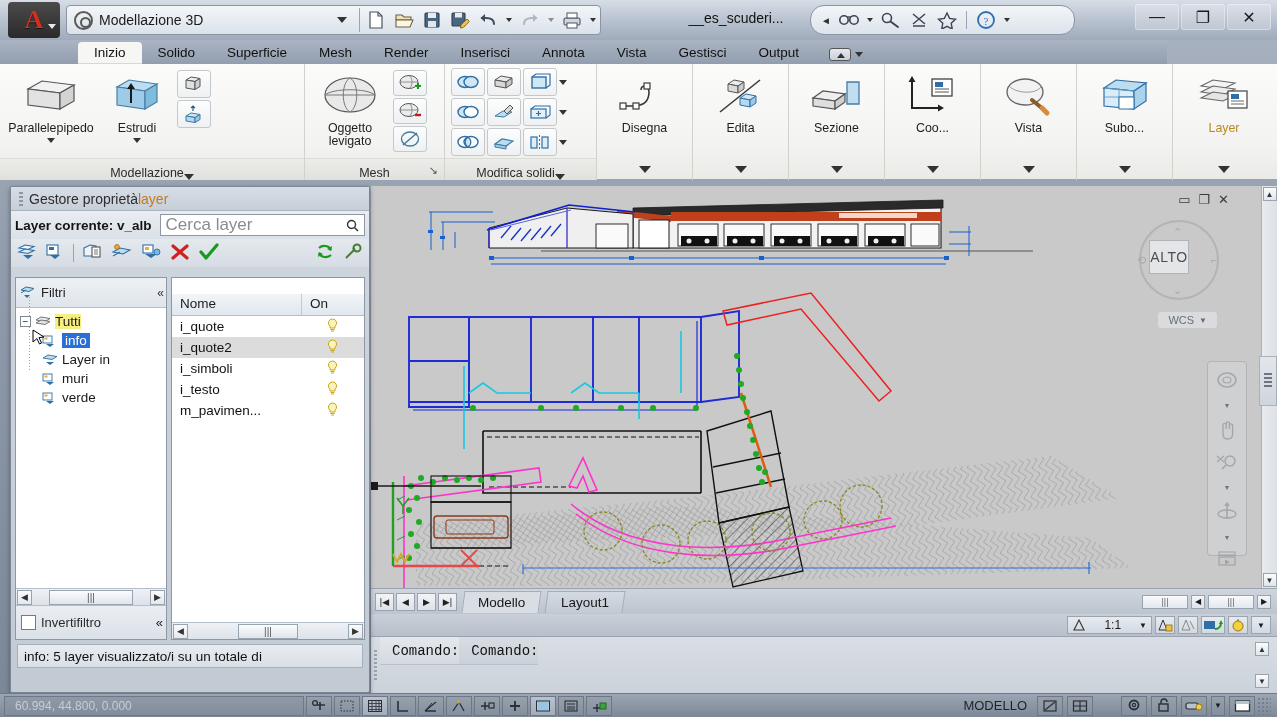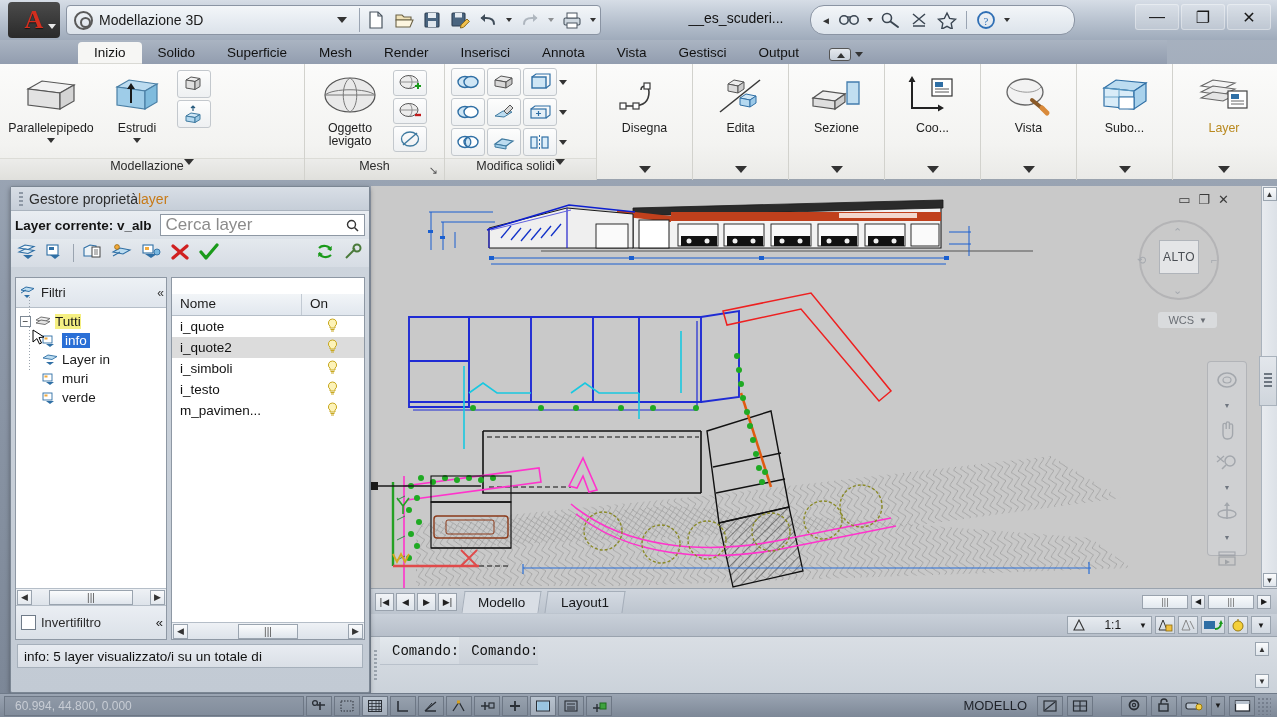--- a/index.html
+++ b/index.html
@@ -68,21 +68,21 @@
                  border-left:4px solid transparent;border-right:4px solid transparent;
                  border-bottom:5px solid #333;}
 
   
   .ribbon{ position:absolute; left:0; top:64px; width:1277px; height:116px;
            background:linear-gradient(180deg,#fbfbfa 0%,#f3f3f1 70%,#eaeae7 100%);
            border-bottom:1px solid #9aa3ae; display:flex; }
   .rpanel{ position:relative; height:116px; border-right:1px solid #d2d2cd;
            display:flex; flex-direction:column; }
   .rp-body{ flex:1; display:flex; align-items:flex-start; padding:4px 5px 0 5px; gap:3px; }
-  .rp-title{ height:22px; display:flex; align-items:flex-start; justify-content:center;
+  .rp-title{ height:22px; display:flex; align-items:flex-end; justify-content:center;
              font-size:12.5px; color:#2b2b2b;
              background:linear-gradient(180deg,#ececea,#e0e0dc); border-top:1px solid #dcdcd7;}
   .rp-title .dd{ width:0;height:0;border-left:5px solid transparent;border-right:5px solid transparent;
                  border-top:6px solid #333; }
   .rp-title .diag{ position:absolute; right:6px; bottom:3px; font-size:11px; color:#555;}
   .bigbtn{ width:92px; display:flex; flex-direction:column; align-items:center; gap:2px;
            padding-top:4px; cursor:default; }
   .bigbtn .glyph{ height:48px; display:flex; align-items:center; justify-content:center;}
   .bigbtn .lbl{ font-size:12.4px; color:#1d1d1d; text-align:center; line-height:1.05; }
   .bigbtn .dd{ width:0;height:0;border-left:4px solid transparent;border-right:4px solid transparent;
@@ -164,24 +164,24 @@
               overflow:hidden; white-space:nowrap;}
 
   
   .canvaswrap{ position:absolute; left:371px; top:186px; right:0px; height:402px;
                background:#c9c9c9; overflow:hidden; }
   .cv-ctrl{ position:absolute; right:48px; top:6px; display:flex; gap:8px; z-index:6;
             font-size:13px; color:#3a3a3a; }
   .vcube{ position:absolute; right:52px; top:28px; width:92px; height:92px; z-index:5; }
   .vcube .ring{ position:absolute; left:6px; top:6px; width:80px; height:80px; border-radius:50%;
                 border:2px solid rgba(140,140,145,.35); }
-  .vcube .face{ position:absolute; left:26px; top:26px; width:40px; height:34px;
+  .vcube .face{ position:absolute; left:16px; top:26px; width:40px; height:34px;
                 background:rgba(236,238,240,.75); border:1px solid #b0b4ba;
                 display:flex; align-items:center; justify-content:center;
-                font-size:12px; color:#4a4e54; letter-spacing:.5px;}
+                font-size:14px; color:#4a4e54; letter-spacing:.5px;}
   .vcube .hnd{ position:absolute; font-size:11px; color:#a5a9af;}
   .wcs{ position:absolute; right:60px; top:126px; z-index:5;
         background:rgba(222,224,227,.75); border-radius:3px; padding:2px 10px;
         font-size:11px; color:#6a6e74; display:flex; align-items:center; gap:5px;}
   .navbar{ position:absolute; right:30px; top:175px; width:40px; height:195px; z-index:5;
            background:rgba(212,214,217,.55); border:1px solid rgba(150,154,160,.5);
            border-radius:4px; display:flex; flex-direction:column; align-items:center;
            padding-top:8px; gap:9px; }
   .navbar .ni{ opacity:.45; }
   .cvscroll-v{ position:absolute; right:0; top:0; width:16px; height:402px;

